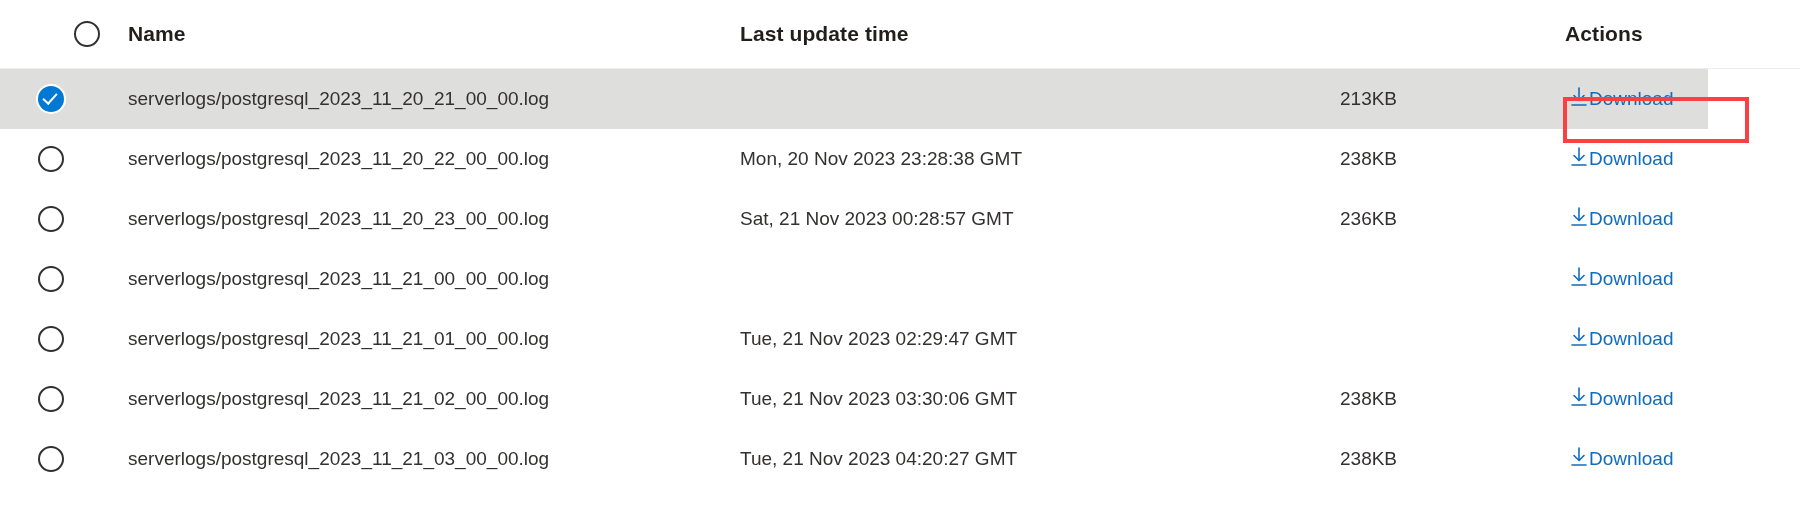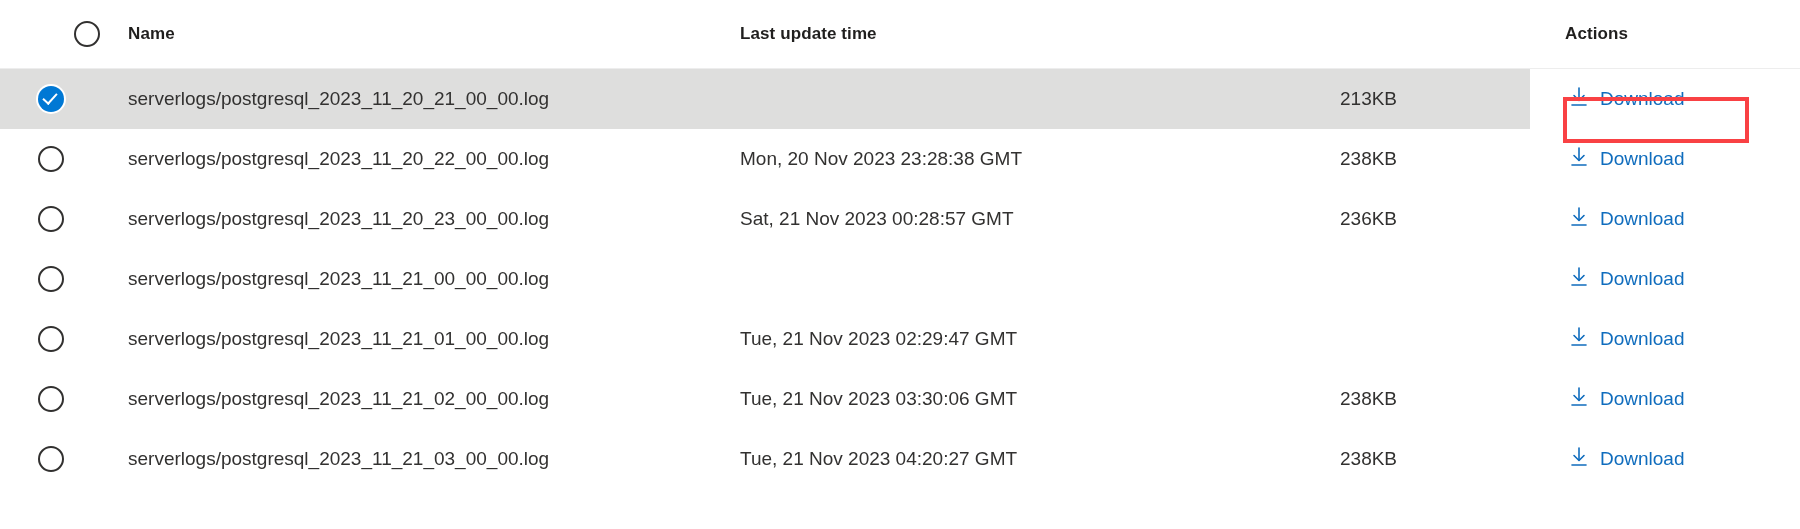--- a/index.html
+++ b/index.html
@@ -23,39 +23,40 @@
     position: relative;
     height: 68px;
     border-bottom: 1px solid #ededed;
   }
   .table-header .cell {
     position: absolute;
     top: 0;
     height: 68px;
     display: flex;
     align-items: center;
-    font-size: 17px;
+    font-size: 21px;
     font-weight: 600;
     color: #201f1e;
     letter-spacing: .1px;
   }
   .col-check  { left: 36px;  width: 64px; }
   .col-name   { left: 128px; width: 500px; }
   .col-time   { left: 740px; width: 420px; }
   .col-size   { left: 1340px; width: 170px; }
   .col-action { left: 1565px; width: 230px; }
 
   
   .row {
     position: relative;
     height: 60px;
   }
   .row.selected {
     background: #dededd;
-    width: 1530px;
+    width: 1692px;
+    padding-left: 16px;
   }
   .row .cell {
     position: absolute;
     top: 0;
     height: 60px;
     display: flex;
     align-items: center;
     font-size: 19px;
     color: #323130;
     white-space: nowrap;
@@ -91,21 +92,20 @@
     height: 12px;
     border: solid #ffffff;
     border-width: 0 2.5px 2.5px 0;
     transform: rotate(42deg);
   }
 
   
   .download-link {
     display: inline-flex;
     align-items: center;
-    gap: 11px;
     color: #0f6cbd;
     font-size: 19px;
     text-decoration: none;
     cursor: pointer;
     padding: 2px 4px;
   }
   .dl-icon {
     display: inline-block;
     width: 20px;
     height: 22px;

